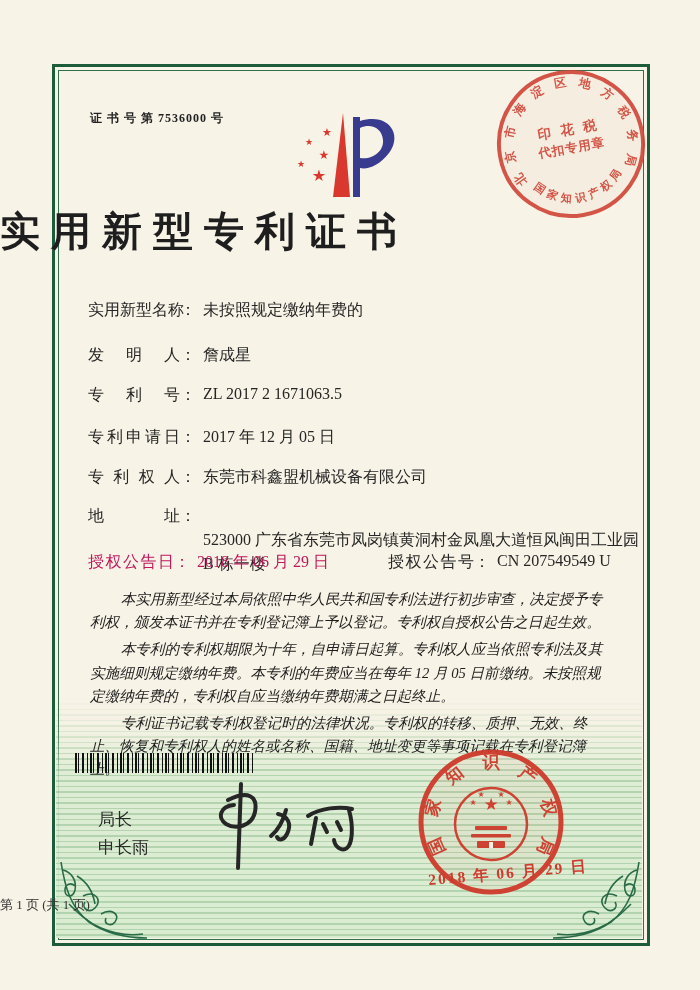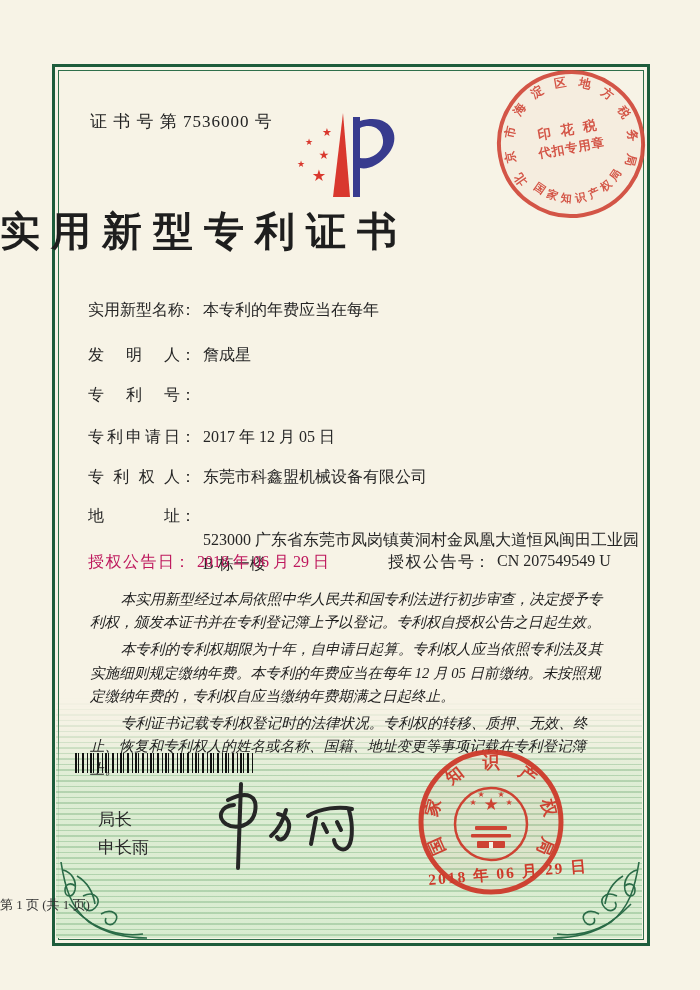--- a/index.html
+++ b/index.html
@@ -8,21 +8,21 @@
   .cover-strip{position:absolute;left:15px;top:16px;width:22px;height:960px;
     background:linear-gradient(90deg,#28森 0,#28форм 0) , linear-gradient(90deg,#26402f,#44614d 45%,#26402f);}
   .frame{position:absolute;left:52px;top:64px;width:592px;height:876px;border:3px solid #1d5c3b;}
   .frame::before{content:"";position:absolute;inset:3px;border:1px solid #2f6f4b;}
   .guilloche{position:absolute;left:56px;top:698px;width:586px;height:240px;
     background:
       repeating-linear-gradient(180deg, rgba(110,170,115,0.38) 0 1.1px, rgba(255,255,255,0) 1.1px 5.5px),
       linear-gradient(180deg, rgba(219,236,211,0) 0%, rgba(217,235,208,0.85) 35%, #d9ecd0 100%);
     -webkit-mask-image:linear-gradient(180deg,transparent 0,black 30%);
     mask-image:linear-gradient(180deg,transparent 0,black 30%);}
-  .cert-no{position:absolute;left:90px;top:110px;font-size:17px;color:#222;letter-spacing:1px;}
+  .cert-no{position:absolute;left:90px;top:110px;font-size:12px;color:#222;letter-spacing:1px;font-weight:bold;}
   .title{position:absolute;left:0;top:204px;width:700px;font-size:40px;font-weight:600;color:#1e1e1e;letter-spacing:11px;}
   .row{position:absolute;left:88px;display:flex;font-size:16px;color:#262626;}
   .lbl{width:92px;display:inline-block;text-align:justify;text-align-last:justify;white-space:nowrap;}
   .colon{margin-right:7px;}
   .val{white-space:nowrap;}
   .val.wrap{white-space:normal;width:440px;line-height:24px;margin-top:22px;}
   .grant-left{position:absolute;left:88px;top:552px;font-size:16px;color:#be185d;display:flex;}
   .grant-right{position:absolute;left:388px;top:552px;font-size:16px;color:#262626;display:flex;}
   .grant-left .lbl,.grant-right .lbl{width:86px;}
   .body-text{position:absolute;left:86px;top:584px;width:530px;color:#1d1d1d;}
@@ -112,30 +112,31 @@
       <text x="107" y="128.2" transform="rotate(-30 107 128.2)">权</text>
       <text x="119" y="119" transform="rotate(-45 119 119)">局</text>
     </g>
   </svg>
 
   <div class="title">实用新型专利证书</div>
 
   <div class="row" style="top:300px">
     <span class="lbl">实用新型名称</span>
       <span class="colon">：</span>
-    <span class="val">本专利的年费应当在每年</span>
+    <span class="val">未按照规定缴纳年费的</span>
   </div>
   <div class="row" style="top:345px">
     <span class="lbl">发明人</span>
       <span class="colon">：</span>
     <span class="val">詹成星</span>
   </div>
   <div class="row" style="top:385px">
     <span class="lbl">专利号</span>
       <span class="colon">：</span>
+    <span class="val">ZL 2017 2 1671063.5</span>
   </div>
   <div class="row" style="top:427px">
     <span class="lbl">专利申请日</span>
       <span class="colon">：</span>
     <span class="val">2017 年 12 月 05 日</span>
   </div>
   <div class="row" style="top:467px">
     <span class="lbl">专利权人</span>
       <span class="colon">：</span>
     <span class="val">东莞市科鑫盟机械设备有限公司</span>

